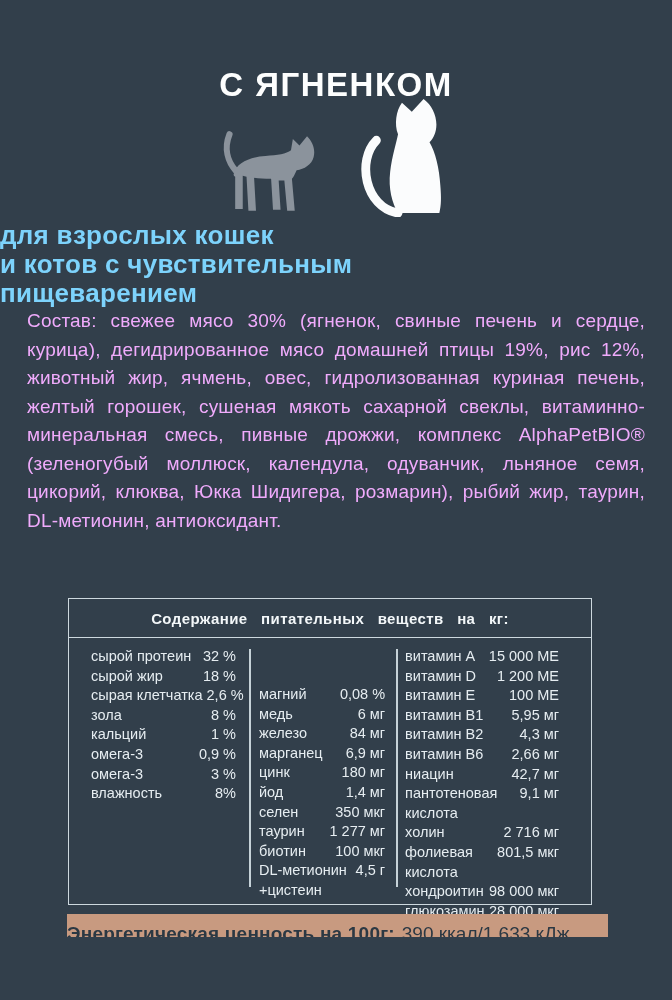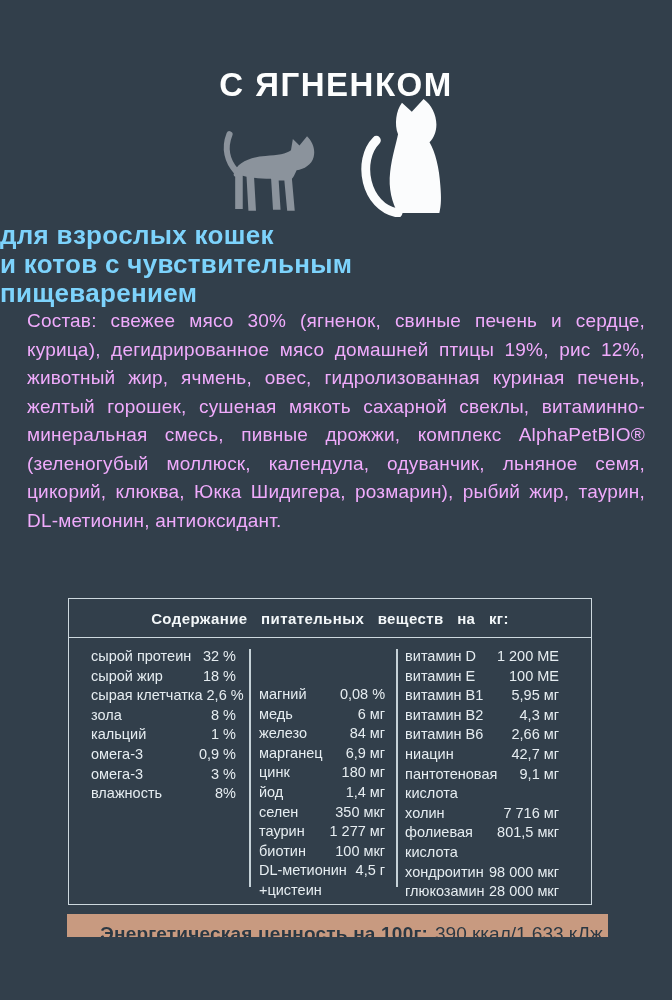--- a/index.html
+++ b/index.html
@@ -63,21 +63,21 @@
   .nvalue { white-space: nowrap; text-align: right; }
   .vdivider {
     position: absolute; width: 1.5px; background: #c6d2d8;
     top: 50px; height: 238px;
   }
   .vdivider-1 { left: 180px; }
   .vdivider-2 { left: 327px; }
   .energy-bar {
     position: absolute; top: 914px; left: 67px; width: 541px; height: 39px;
     background: #c89a80;
-    display: flex; align-items: center; justify-content: flex-end; gap: 7px;
+    display: flex; align-items: center; justify-content: flex-start; gap: 7px;
     font-size: 19px; color: #2b3843;
   }
   .energy-label { font-weight: 800; letter-spacing: 0.2px; }
   .energy-value { font-weight: 400; }
 </style>
 </head>
 <body>
 
 <div class="page">
 
@@ -201,20 +201,24 @@
           </div>
         <div class="nrow">
             <span class="nlabel">DL-метионин
 +цистеин</span>
             <span class="nvalue">4,5 г</span>
           </div>
       </div>
 
       <div class="ncol ncol3">
         <div class="nrow">
+            <span class="nlabel">витамин A</span>
+            <span class="nvalue">15 000 МЕ</span>
+          </div>
+        <div class="nrow">
             <span class="nlabel">витамин D</span>
             <span class="nvalue">1 200 МЕ</span>
           </div>
         <div class="nrow">
             <span class="nlabel">витамин E</span>
             <span class="nvalue">100 МЕ</span>
           </div>
         <div class="nrow">
             <span class="nlabel">витамин B1</span>
             <span class="nvalue">5,95 мг</span>
@@ -231,21 +235,21 @@
             <span class="nlabel">ниацин</span>
             <span class="nvalue">42,7 мг</span>
           </div>
         <div class="nrow">
             <span class="nlabel">пантотеновая
 кислота</span>
             <span class="nvalue">9,1 мг</span>
           </div>
         <div class="nrow">
             <span class="nlabel">холин</span>
-            <span class="nvalue">7 716 мг</span>
+            <span class="nvalue">2 716 мг</span>
           </div>
         <div class="nrow">
             <span class="nlabel">фолиевая
 кислота</span>
             <span class="nvalue">801,5 мкг</span>
           </div>
         <div class="nrow">
             <span class="nlabel">хондроитин</span>
             <span class="nvalue">98 000 мкг</span>
           </div>

